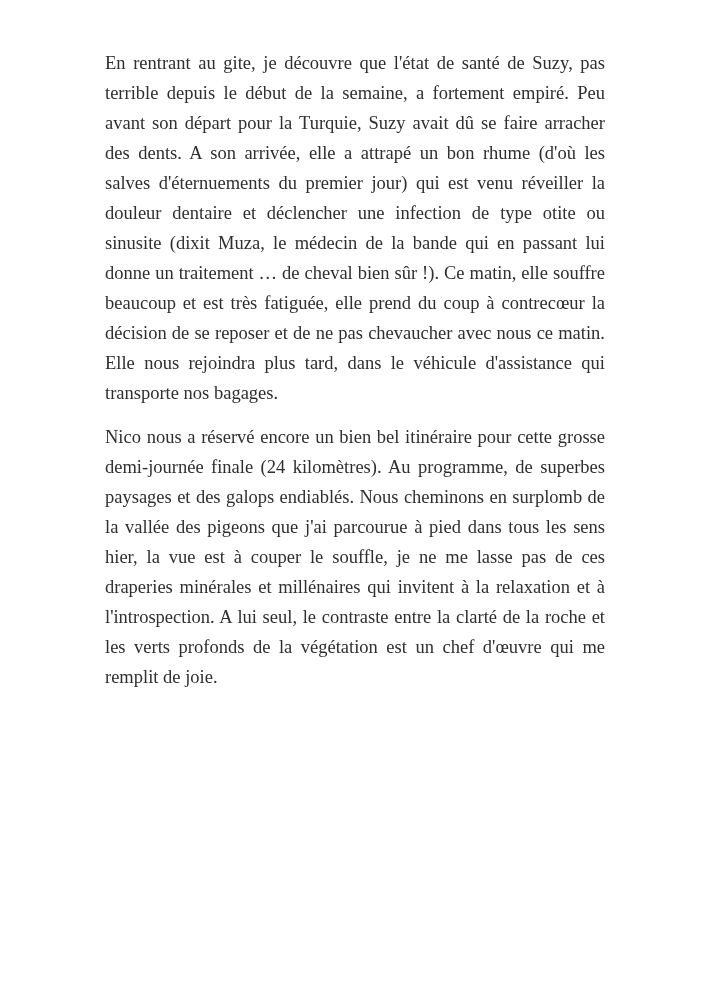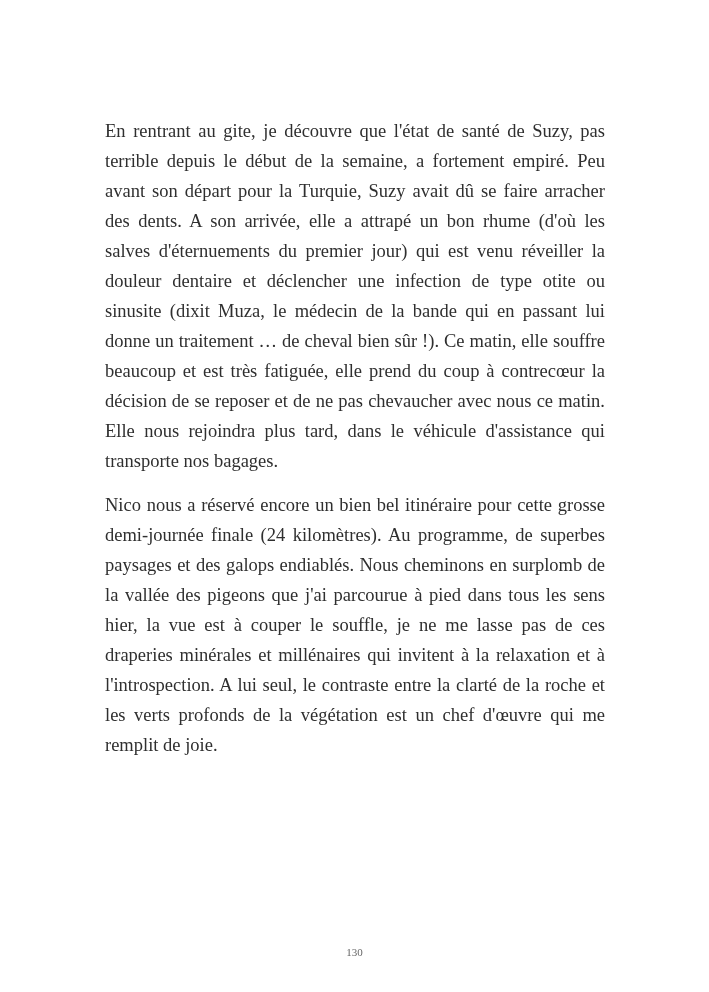--- a/index.html
+++ b/index.html
@@ -7,21 +7,21 @@
     padding: 0;
     background: #ffffff;
   }
   .page {
     position: relative;
     width: 709px;
     height: 992px;
     margin: 0 auto;
     background: #ffffff;
     box-sizing: border-box;
-    padding: 116px 104px 0 105px;
+    padding: 48px 104px 0 105px;
     font-family: "Liberation Serif", "DejaVu Serif", serif;
     color: #2f2f2f;
     overflow: hidden;
   }
   .text-block p {
     margin: 0 0 14px 0;
     font-size: 18.5px;
     line-height: 30px;
     text-align: justify;
     text-justify: inter-word;
@@ -38,14 +38,13 @@
   }
 </style>
 </head>
 <body>
 
 <div class="page">
   <div class="text-block">
     <p>En rentrant au gite, je découvre que l'état de santé de Suzy, pas terrible depuis le début de la semaine, a fortement empiré. Peu avant son départ pour la Turquie, Suzy avait dû se faire arracher des dents. A son arrivée, elle a attrapé un bon rhume (d'où les salves d'éternuements du premier jour) qui est venu réveiller la douleur dentaire et déclencher une infection de type otite ou sinusite (dixit Muza, le médecin de la bande qui en passant lui donne un traitement … de cheval bien sûr !). Ce matin, elle souffre beaucoup et est très fatiguée, elle prend du coup à contrecœur la décision de se reposer et de ne pas chevaucher avec nous ce matin. Elle nous rejoindra plus tard, dans le véhicule d'assistance qui transporte nos bagages.</p>
     <p>Nico nous a réservé encore un bien bel itinéraire pour cette grosse demi-journée finale (24 kilomètres). Au programme, de superbes paysages et des galops endiablés. Nous cheminons en surplomb de la vallée des pigeons que j'ai parcourue à pied dans tous les sens hier, la vue est à couper le souffle, je ne me lasse pas de ces draperies minérales et millénaires qui invitent à la relaxation et à l'introspection. A lui seul, le contraste entre la clarté de la roche et les verts profonds de la végétation est un chef d'œuvre qui me remplit de joie.</p>
   </div>
-  <div class="page-number">130</div>
 </div>
 
 </body></html>

